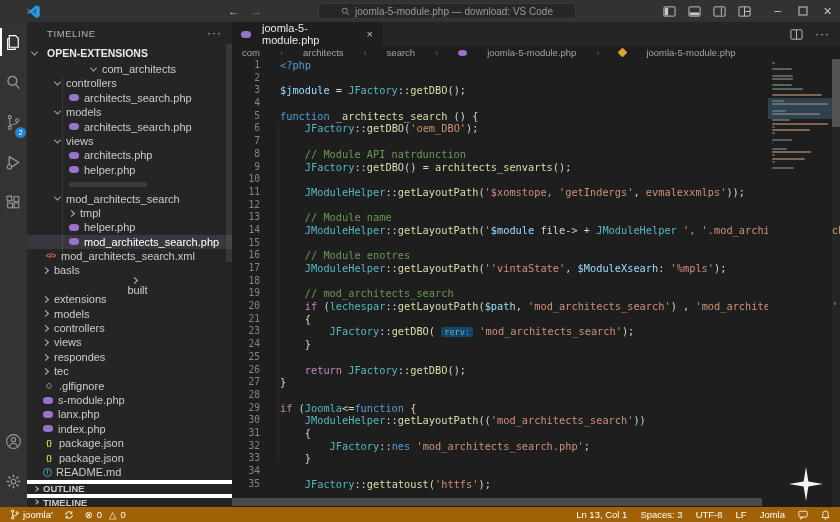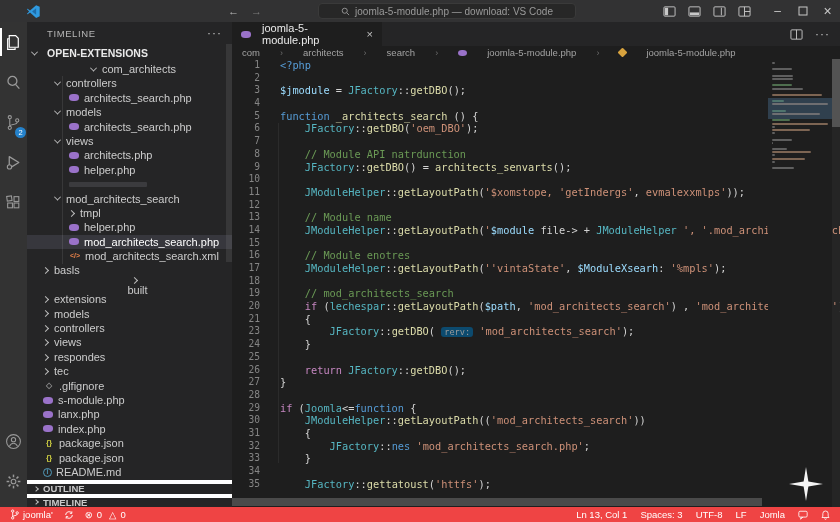--- a/index.html
+++ b/index.html
@@ -86,21 +86,21 @@
 
   .vscroll { position:absolute; top:0; right:0; width:8px; height:100%; background:rgba(255,255,255,.03); }
   .vthumb { position:absolute; top:0; right:0; width:8px; height:68px; background:rgba(140,140,140,.45); }
   .hthumb { position:absolute; bottom:1px; left:0; height:8px; width:calc(100% - 78px); background:rgba(140,140,140,.40); }
 
   .sparkle { position:absolute; right:17px; bottom:6px; width:34px; height:34px; background:#f4f4f4;
     clip-path:polygon(50% 0%, 57% 43%, 100% 50%, 57% 57%, 50% 100%, 43% 57%, 0% 50%, 43% 43%);
     filter:drop-shadow(0 0 5px rgba(255,255,255,.75)); }
 
   
-  .statusbar { height:15px; background:#ef4444; display:flex; align-items:center; color:#ffffff; font-size:9.5px; padding:0 10px; }
+  .statusbar { height:15px; background:#a16207; display:flex; align-items:center; color:#ffffff; font-size:9.5px; padding:0 10px; }
   .sb-left { display:flex; align-items:center; gap:11px; }
   .sb-right { margin-left:auto; display:flex; align-items:center; gap:13px; }
   .sb-item { display:flex; align-items:center; gap:4px; }
 </style>
 </head>
 <body>
 
 <div class="titlebar">
   <svg class="vscode-logo" width="15" height="15" viewBox="0 0 16 16">
     <path d="M10.8 1.2 L4.3 7.0 L1.7 5.0 L0.9 5.4 L3.3 8.0 L0.9 10.6 L1.7 11.0 L4.3 9.0 L10.8 14.8 L14.6 13.1 V2.9 Z" fill="#2f9ae0"></path>
@@ -272,21 +272,21 @@
           <span>tmpl</span>
         </div>
         <div class="row" style="padding-left: 42px;">
           <span class="ico-php"></span>
           <span>helper.php</span>
         </div>
         <div class="row selected" style="padding-left: 42px;">
           <span class="ico-php"></span>
           <span>mod_architects_search.php</span>
         </div>
-        <div class="row" style="padding-left: 42px;">
+        <div class="row" style="padding-left: 18px;">
           <span class="ico" style="color: rgb(232, 130, 74); font-size: 7px;">&lt;/&gt;</span>
           <span>mod_architects_search.xml</span>
         </div>
         <div class="row" style="padding-left: 16px;">
           <span class="chev right"></span>
           <span>basls</span>
         </div>
         <div class="row" style="padding-left: 16px; flex-direction: column;">
           <span class="chev right"></span>
           <span>built</span>

